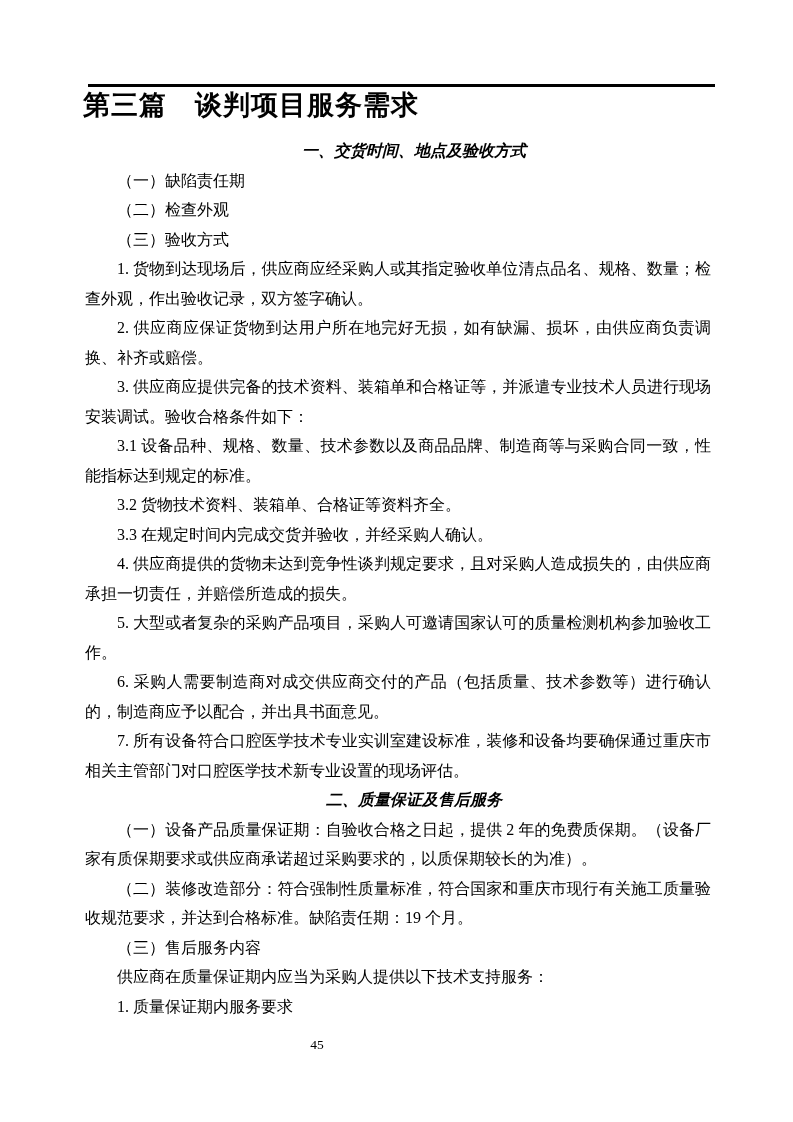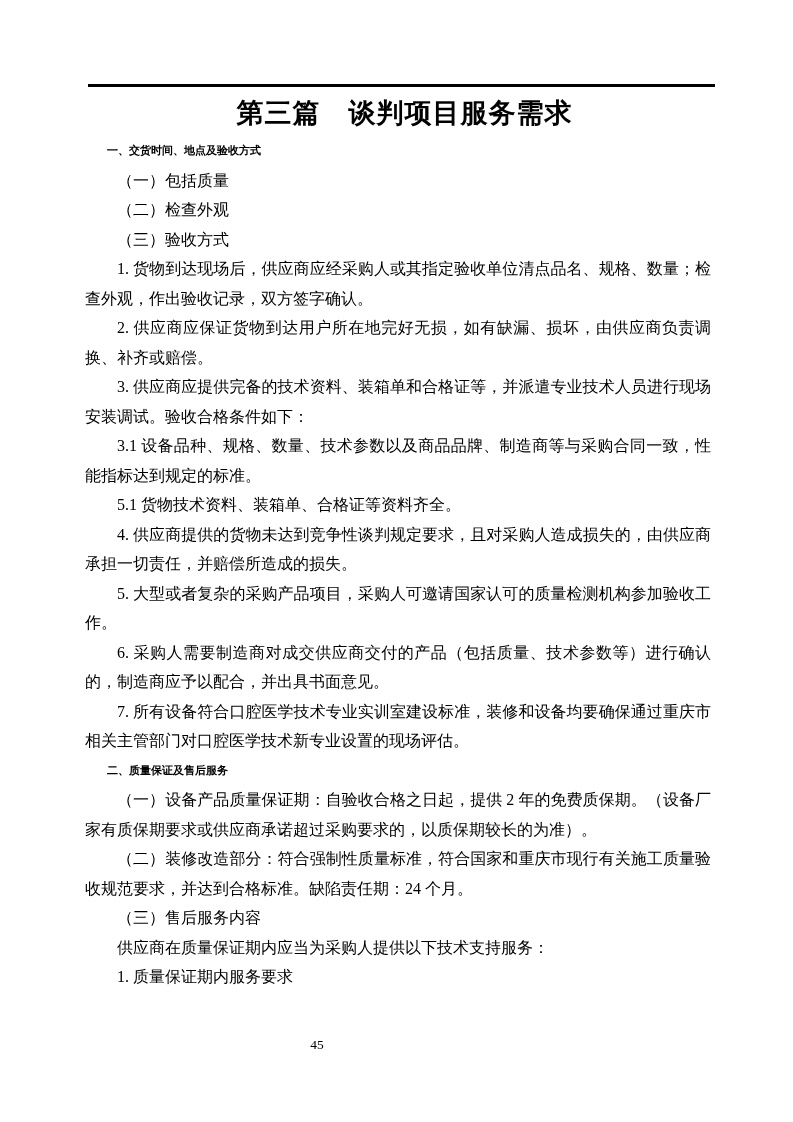--- a/index.html
+++ b/index.html
@@ -26,22 +26,21 @@
     left: 88px;
     width: 627px;
     height: 0;
     border-top: 3px solid #000000;
   }
   .doc-title {
     position: absolute;
     top: 87px;
     left: 83px;
     width: 627px;
-    margin: 8px;
-    text-align: center;
+    margin: 0;
     font-size: 27px;
     font-weight: bold;
     font-family: "Liberation Sans", "DejaVu Sans", sans-serif;
     letter-spacing: 1px;
     white-space: nowrap;
   }
   .doc-body {
     position: absolute;
     top: 136px;
     left: 85px;
@@ -51,22 +50,23 @@
     text-align: justify;
   }
   .doc-body p {
     margin: 0;
     padding: 0;
     text-indent: 2em;
   }
   .doc-body p.heading {
     font-weight: bold;
     font-family: "Liberation Sans", "DejaVu Sans", sans-serif;
-    font-size: 11px;
-    text-align: left;
+    font-size: 16px;
+    text-align: center;
+    font-style: italic;
   }
   .page-number {
     position: absolute;
     top: 1037px;
     left: 0;
     width: 634px;
     text-align: center;
     font-size: 13.5px;
   }
 </style>
@@ -75,36 +75,37 @@
 
 <div class="page">
 
   <div class="header-rule"></div>
 
   <h1 class="doc-title">第三篇　谈判项目服务需求</h1>
 
   <div class="doc-body">
 
     <p class="heading">一、交货时间、地点及验收方式</p>
-    <p>（一）包括质量</p>
+    <p>（一）缺陷责任期</p>
     <p>（二）检查外观</p>
     <p>（三）验收方式</p>
     <p>1. 货物到达现场后，供应商应经采购人或其指定验收单位清点品名、规格、数量；检查外观，作出验收记录，双方签字确认。</p>
     <p>2. 供应商应保证货物到达用户所在地完好无损，如有缺漏、损坏，由供应商负责调换、补齐或赔偿。</p>
     <p>3. 供应商应提供完备的技术资料、装箱单和合格证等，并派遣专业技术人员进行现场安装调试。验收合格条件如下：</p>
     <p>3.1 设备品种、规格、数量、技术参数以及商品品牌、制造商等与采购合同一致，性能指标达到规定的标准。</p>
-    <p>5.1 货物技术资料、装箱单、合格证等资料齐全。</p>
+    <p>3.2 货物技术资料、装箱单、合格证等资料齐全。</p>
+    <p>3.3 在规定时间内完成交货并验收，并经采购人确认。</p>
     <p>4. 供应商提供的货物未达到竞争性谈判规定要求，且对采购人造成损失的，由供应商承担一切责任，并赔偿所造成的损失。</p>
     <p>5. 大型或者复杂的采购产品项目，采购人可邀请国家认可的质量检测机构参加验收工作。</p>
     <p>6. 采购人需要制造商对成交供应商交付的产品（包括质量、技术参数等）进行确认的，制造商应予以配合，并出具书面意见。</p>
     <p>7. 所有设备符合口腔医学技术专业实训室建设标准，装修和设备均要确保通过重庆市相关主管部门对口腔医学技术新专业设置的现场评估。</p>
 
     <p class="heading">二、质量保证及售后服务</p>
     <p>（一）设备产品质量保证期：自验收合格之日起，提供 2 年的免费质保期。（设备厂家有质保期要求或供应商承诺超过采购要求的，以质保期较长的为准）。</p>
-    <p>（二）装修改造部分：符合强制性质量标准，符合国家和重庆市现行有关施工质量验收规范要求，并达到合格标准。缺陷责任期：24 个月。</p>
+    <p>（二）装修改造部分：符合强制性质量标准，符合国家和重庆市现行有关施工质量验收规范要求，并达到合格标准。缺陷责任期：19 个月。</p>
     <p>（三）售后服务内容</p>
     <p>供应商在质量保证期内应当为采购人提供以下技术支持服务：</p>
     <p>1. 质量保证期内服务要求</p>
 
   </div>
 
   <div class="page-number">45</div>
 
 </div>
 

